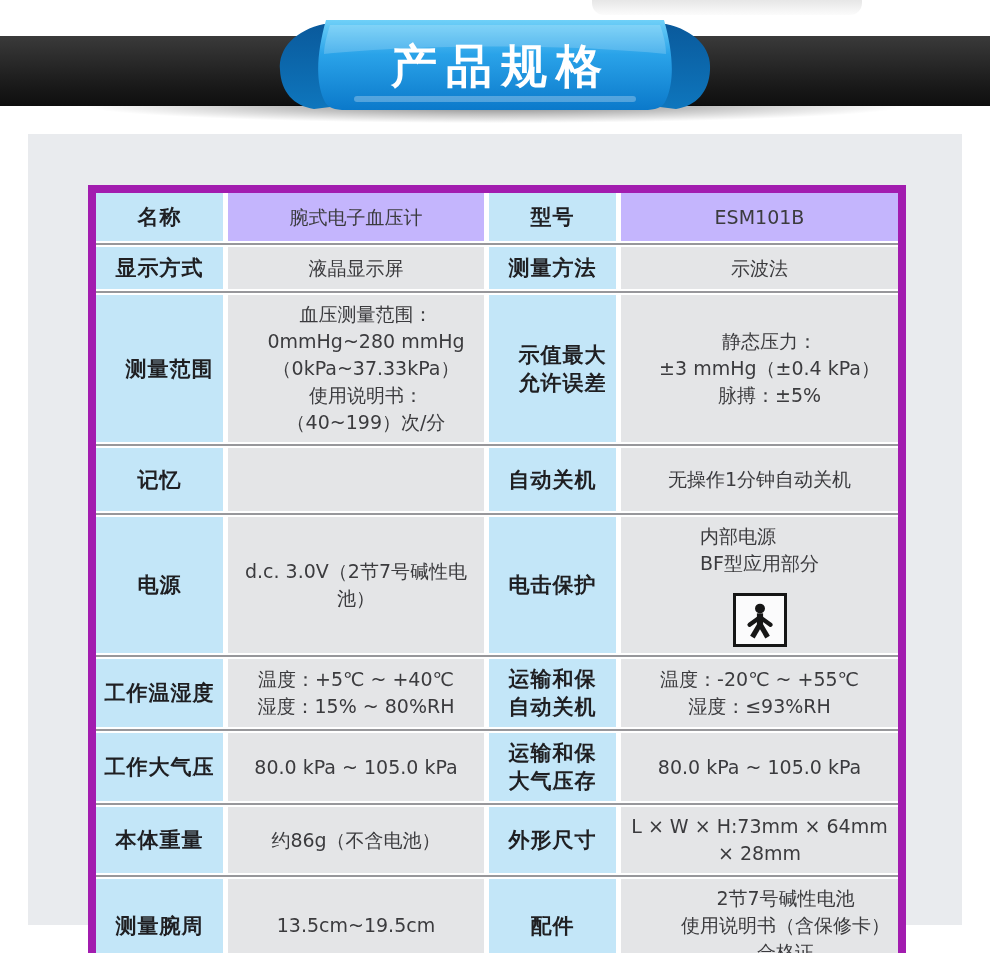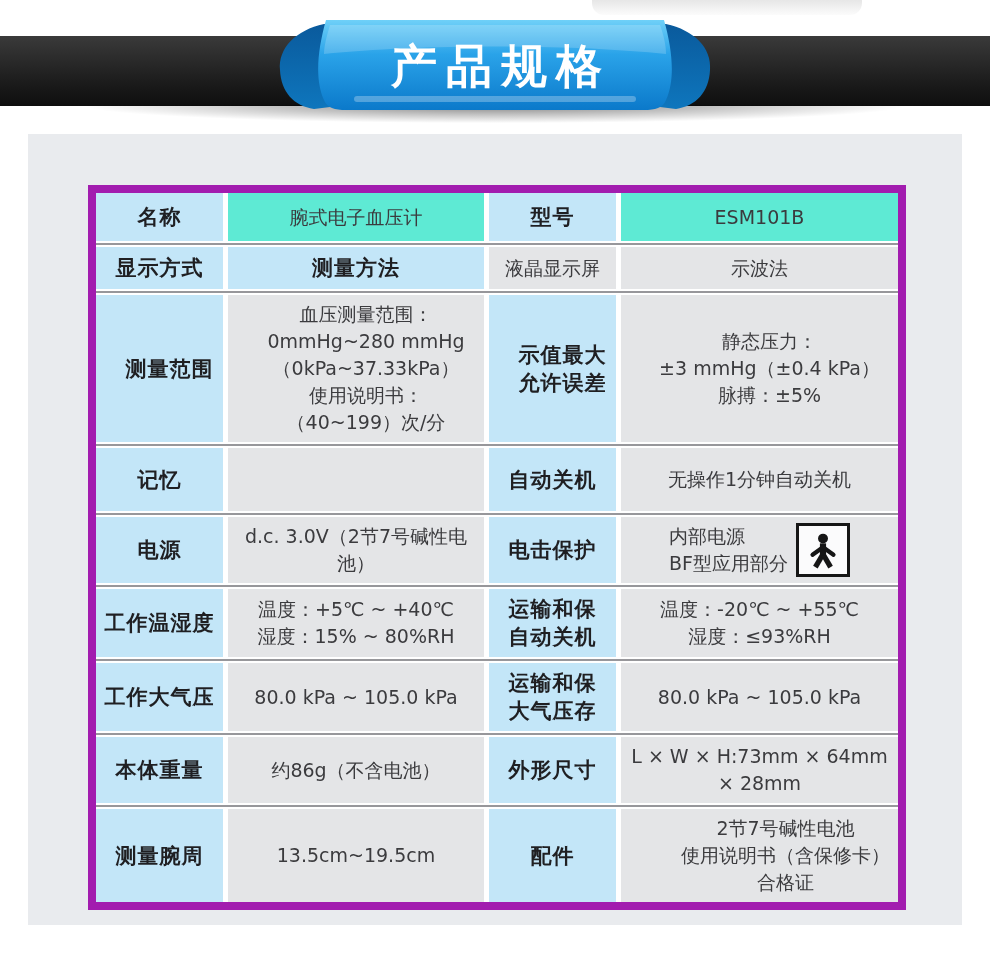--- a/index.html
+++ b/index.html
@@ -23,25 +23,25 @@
 
   
   .spec-table{position:absolute;left:88px;top:185px;width:818px;box-sizing:border-box;
     border:8px solid #a21caf;background:#ffffff;}
   .trow{display:grid;grid-template-columns:127px 256px 127px 1fr;column-gap:5px;background:#ffffff;}
   .rdiv{height:6px;background:linear-gradient(to bottom,#ffffff 0,#ffffff 2px,#97979b 2px,#97979b 4px,#ffffff 4px,#ffffff 6px);}
   .cell{display:flex;flex-direction:column;justify-content:center;align-items:center;
     text-align:center;padding:6px 4px;box-sizing:border-box;}
   .lbl{background:#c3e6f8;font-weight:bold;font-size:21px;color:#1f1f22;letter-spacing:1px;line-height:28px;}
   .val{background:#e4e5e7;font-size:19px;color:#3b3b3e;line-height:27px;}
-  .val.hl{background:#5eead4;}
+  .val.hl{background:#c4b5fd;}
   .r1{min-height:48px;} .r2{min-height:42px;} .r3{min-height:134px;padding-left:24px;} .r4{min-height:63px;}
   .r5{min-height:66px;} .r6{min-height:62px;} .r7{min-height:58px;} .r8{min-height:44px;} .r9{min-height:90px;}
   .left-align{align-items:center;text-align:left;padding-left:56px;}
-  .shock-wrap{flex-direction:row;justify-content:center;gap:8px;}
+  .shock-wrap{flex-direction:column;justify-content:center;gap:16px;}
   .shock-text{text-align:left;}
   .bf-box{width:48px;height:48px;border:3px solid #161616;background:#fbfbfc;
     display:flex;align-items:center;justify-content:center;flex:0 0 auto;}
 </style>
 </head>
 <body>
 
 <div class="stage">
 
   <div class="top-remnant"></div>
@@ -85,25 +85,25 @@
       <div class="cell val hl r1">
           <span>ESM101B</span>
         </div>
     </div>
     <div class="rdiv"></div>
 
     <div class="trow">
       <div class="cell lbl r2">
           <span>显示方式</span>
         </div>
+      <div class="cell val r2">
+          <span>液晶显示屏</span>
+        </div>
       <div class="cell lbl r2">
           <span>测量方法</span>
-        </div>
-      <div class="cell val r2">
-          <span>液晶显示屏</span>
         </div>
       <div class="cell val r2">
           <span>示波法</span>
         </div>
     </div>
     <div class="rdiv"></div>
 
     <div class="trow">
       <div class="cell lbl r3">
           <span>测量范围</span>

